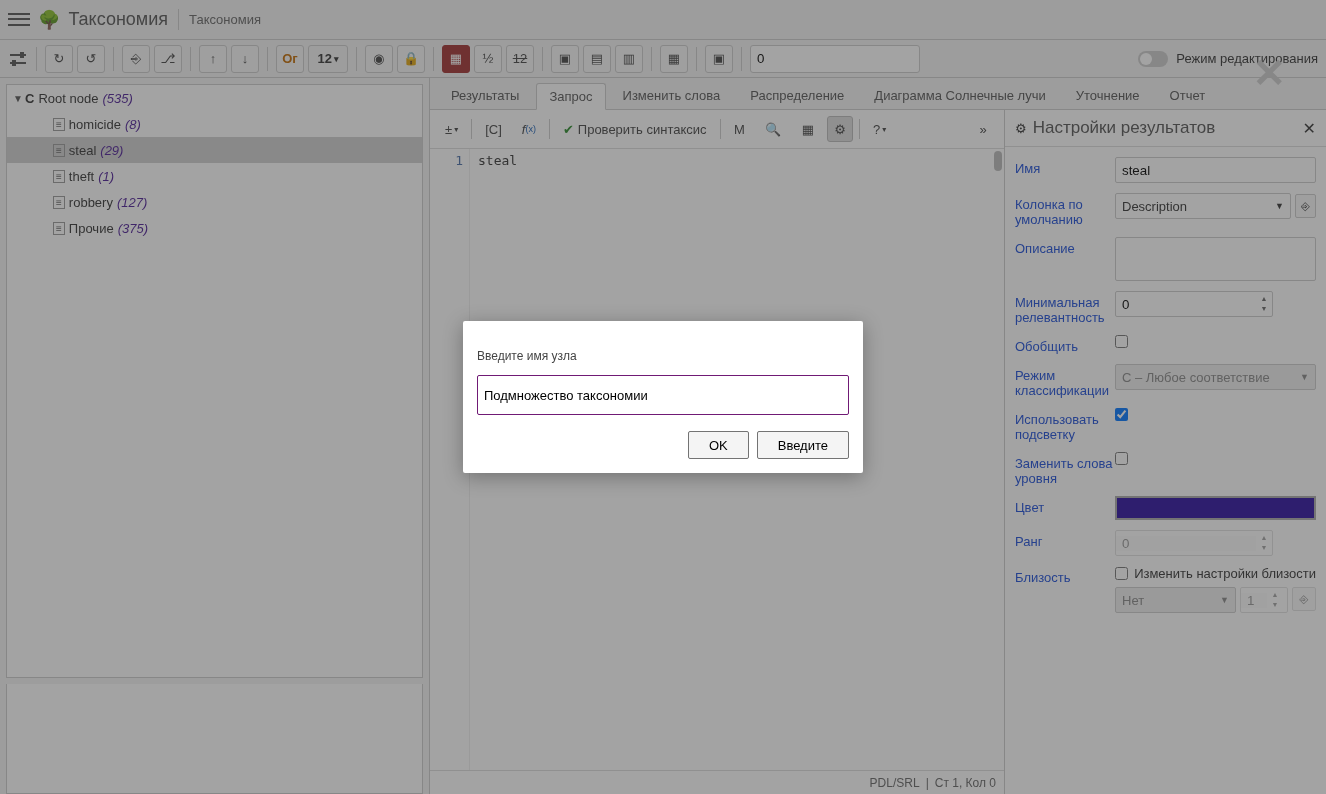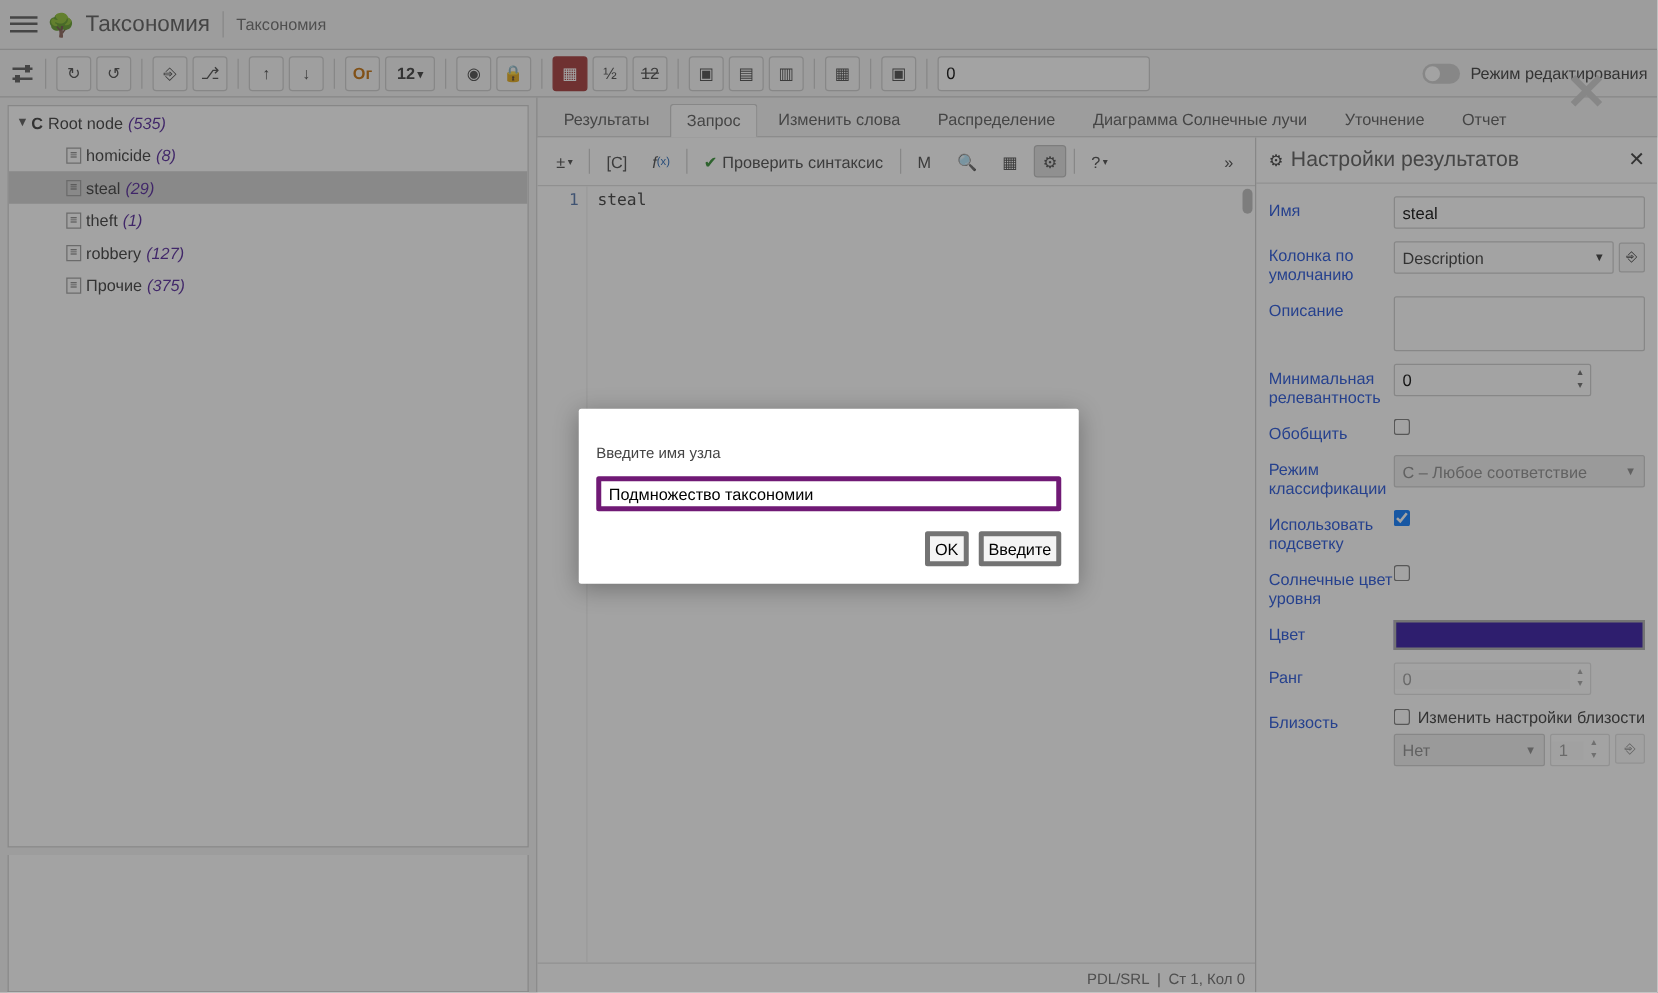--- a/index.html
+++ b/index.html
@@ -88,23 +88,23 @@
 .mini-btn { width: 24px; height: 24px; border: 1px solid #ccc; background: #f8f8f8; border-radius: 2px; cursor: pointer; display: flex; align-items: center; justify-content: center; font-size: 11px; }
 
 
 .overlay-close { position: absolute; top: 50px; right: 40px; font-size: 40px; color: #ccc; font-weight: bold; cursor: pointer; }
 
 
 .modal-overlay { position: absolute; inset: 0; background: rgba(50,50,50,0.45); display: flex; align-items: center; justify-content: center; }
 .modal { width: 400px; background: #fff; border-radius: 2px; box-shadow: 0 4px 20px rgba(0,0,0,0.3); }
 .modal-header { padding: 28px 14px 6px 14px; font-size: 12px; color: #444; }
 .modal-body { padding: 6px 14px; }
-.modal-body input { width: 100%; height: 28px; border: 4px solid #701a75; border-radius: 2px; padding: 0 6px; font-size: 13px; }
+.modal-body input { width: 100%; height: 40px; border: 1px solid #701a75; border-radius: 2px; padding: 0 6px; font-size: 13px; }
 .modal-footer { display: flex; justify-content: flex-end; gap: 8px; padding: 10px 14px 14px 14px; }
-.modal-footer button { height: 28px; padding: 0 4px; border: 4px solid #737373; background: #f4f4f4; border-radius: 2px; cursor: pointer; font-size: 13px; }
+.modal-footer button { height: 28px; padding: 0 20px; border: 1px solid #737373; background: #f4f4f4; border-radius: 2px; cursor: pointer; font-size: 13px; }
 </style>
 </head>
 <body>
 
 <div class="header">
   <div class="hamburger">
       <span></span>
       <span></span>
       <span></span>
     </div>
@@ -319,21 +319,21 @@
                 </div>
               </div>
           </div>
           <div class="form-row">
             <div class="label">Использовать подсветку</div>
             <div class="control">
                 <input type="checkbox" checked="" style="">
               </div>
           </div>
           <div class="form-row">
-            <div class="label">Солнечные цвет уровня</div>
+            <div class="label">Заменить слова уровня</div>
             <div class="control">
                 <input type="checkbox" style="">
               </div>
           </div>
           <div class="form-row">
             <div class="label">Цвет</div>
             <div class="control">
                 <div class="color-swatch" style="background:#2a0d9e;"></div>
               </div>
           </div>

